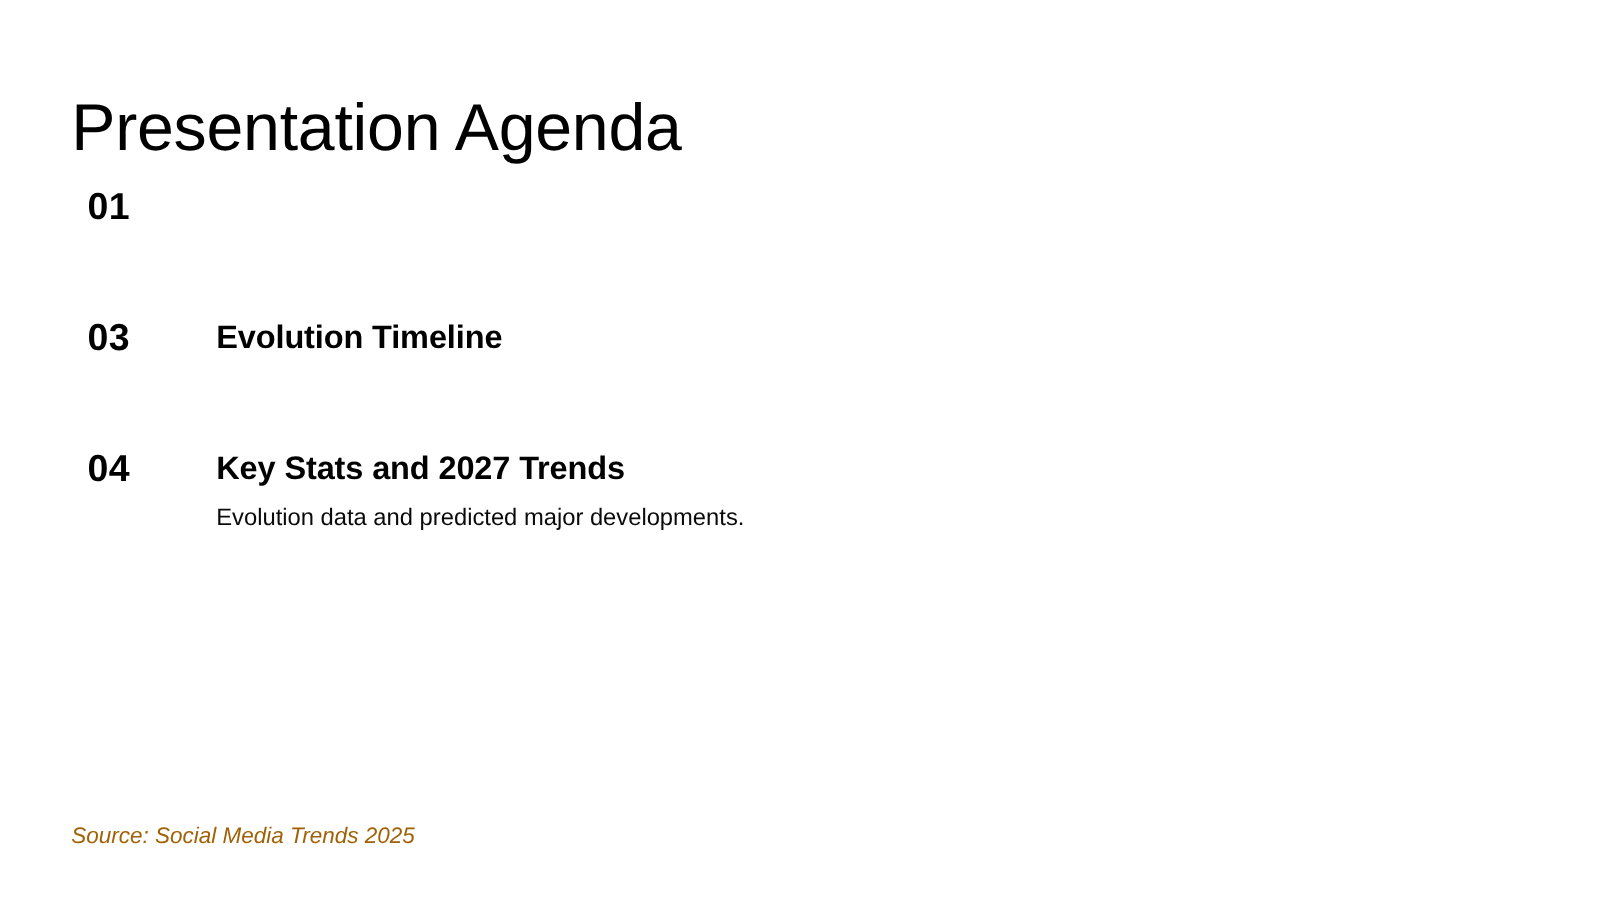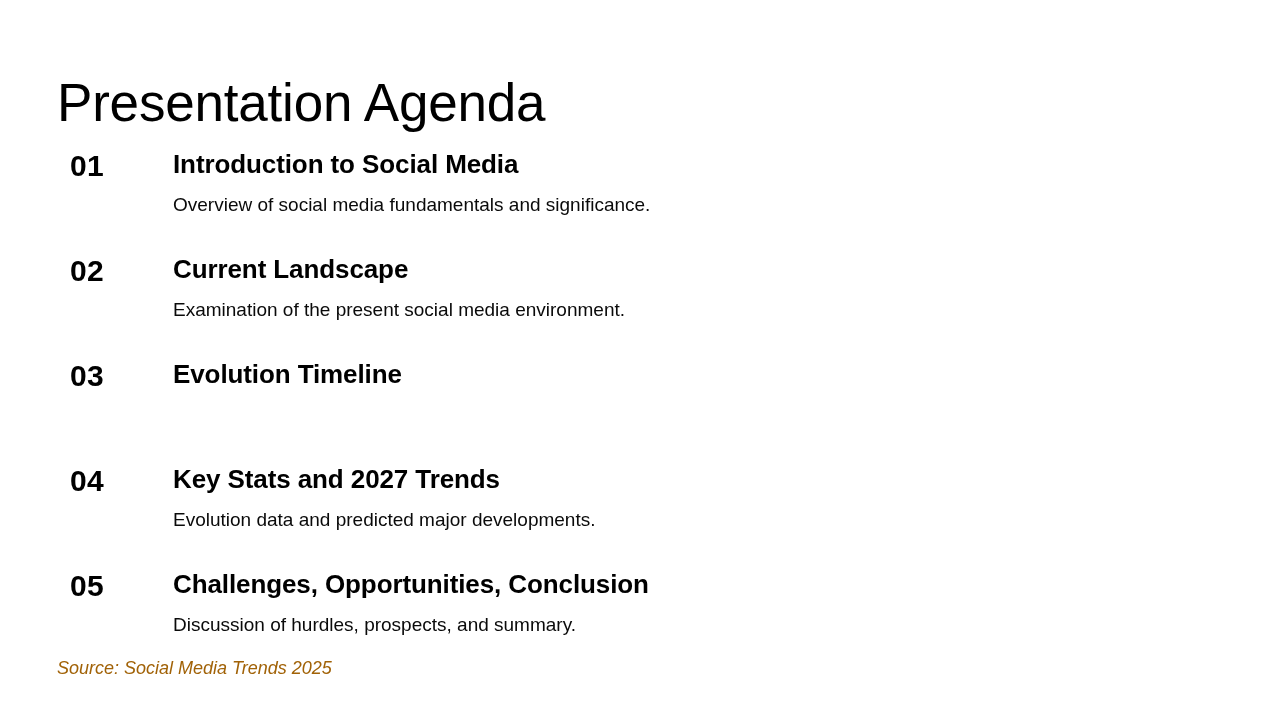--- a/index.html
+++ b/index.html
@@ -100,54 +100,36 @@
 <body>
 
 <div class="slide">
 
   <h1 class="slide-title">Presentation Agenda</h1>
 
   <div class="agenda-list">
 
     <div class="agenda-item">
       <div class="item-number">01</div>
-      <div class="item-body">
-        <div class="item-heading">Introduction to Social Media</div>
-        <div class="item-subtitle">Overview of social media fundamentals and significance.</div>
-      </div>
     </div>
 
-    <div class="agenda-item">
-      <div class="item-number">02</div>
-      <div class="item-body">
-        <div class="item-heading">Current Landscape</div>
-        <div class="item-subtitle">Examination of the present social media environment.</div>
-      </div>
-    </div>
 
     <div class="agenda-item">
       <div class="item-number">03</div>
       <div class="item-body">
         <div class="item-heading">Evolution Timeline</div>
       </div>
     </div>
 
     <div class="agenda-item">
       <div class="item-number">04</div>
       <div class="item-body">
         <div class="item-heading">Key Stats and 2027 Trends</div>
         <div class="item-subtitle">Evolution data and predicted major developments.</div>
       </div>
     </div>
 
-    <div class="agenda-item">
-      <div class="item-number">05</div>
-      <div class="item-body">
-        <div class="item-heading">Challenges, Opportunities, Conclusion</div>
-        <div class="item-subtitle">Discussion of hurdles, prospects, and summary.</div>
-      </div>
-    </div>
 
   </div>
 
   <div class="source-note">Source: Social Media Trends 2025</div>
 
 </div>
 
 </body></html>

